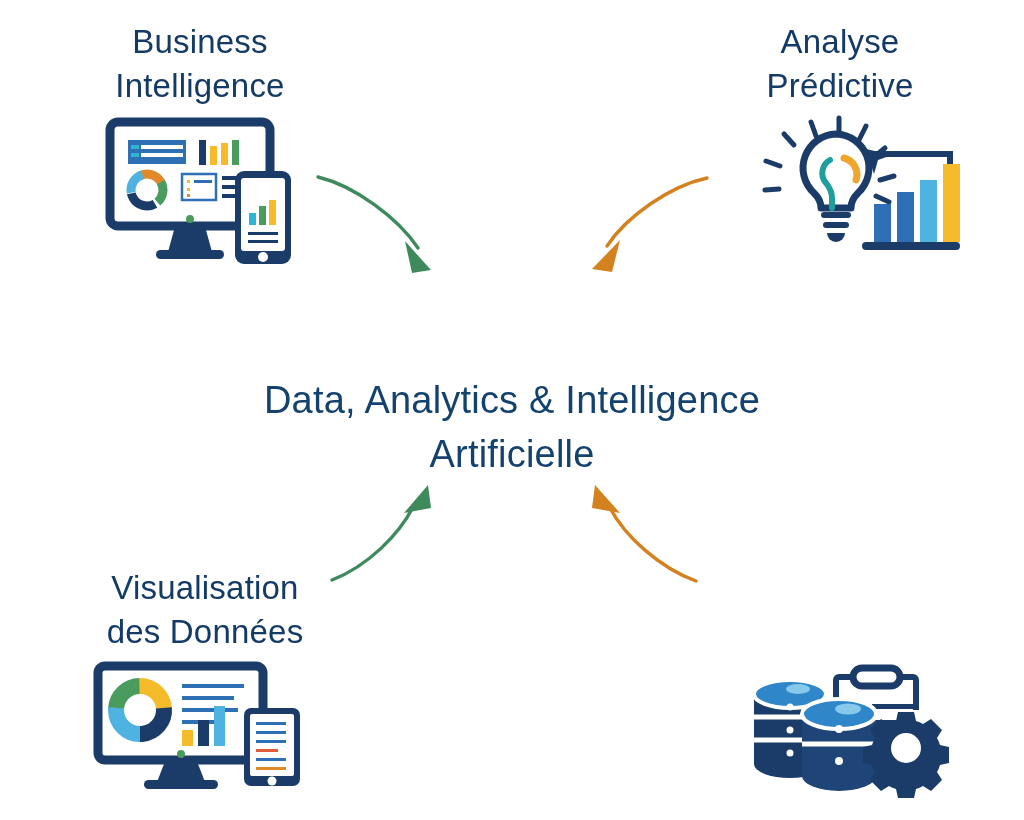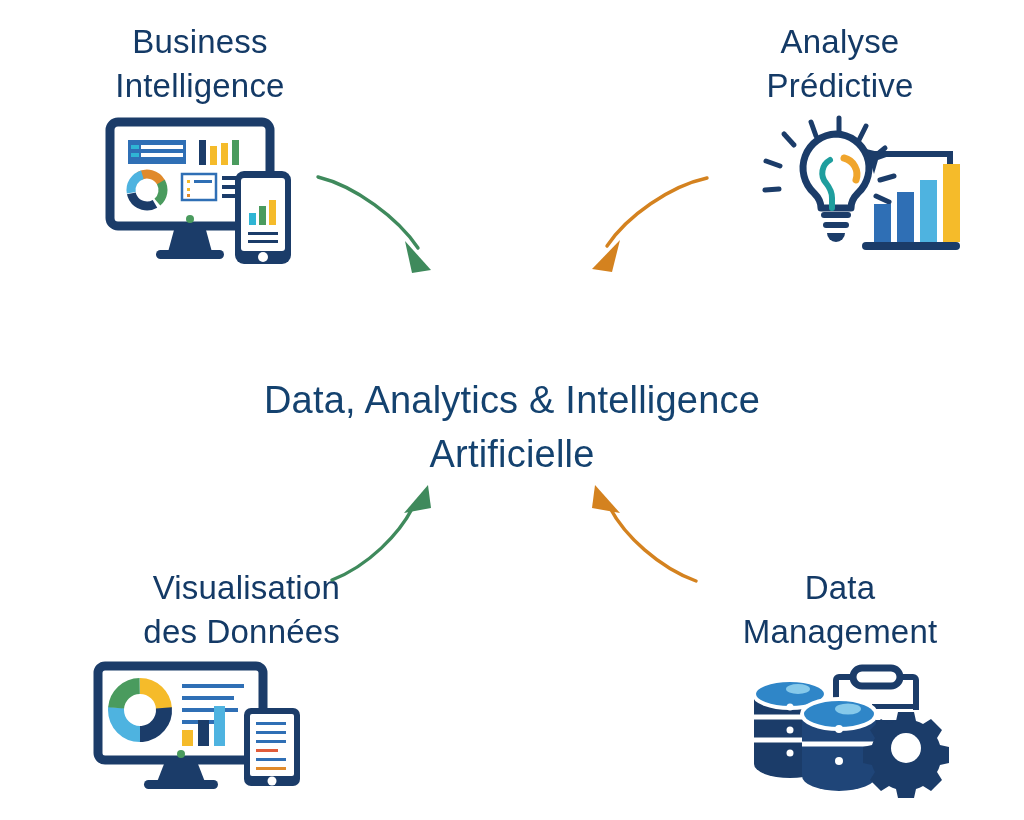--- a/index.html
+++ b/index.html
@@ -26,21 +26,21 @@
     text-align: center;
     color: #143a66;
     font-size: 33px;
     line-height: 1.33;
     font-weight: 400;
     letter-spacing: 0.2px;
     white-space: pre-line;
   }
   #label-bi      { left: 60px;  top: 20px;  width: 280px; }
   #label-pred    { left: 700px; top: 20px;  width: 280px; text-align: center; }
-  #label-dataviz { left: 70px;  top: 566px; width: 270px; text-align: right; }
+  #label-dataviz { left: 70px;  top: 566px; width: 270px; }
   #label-dm      { left: 700px; top: 566px; width: 280px; }
 
   .center-title {
     position: absolute;
     left: 212px;
     top: 334px;
     width: 600px;
     text-align: center;
     color: #14426f;
     font-size: 38px;
@@ -194,22 +194,20 @@
       <circle cx="180" cy="119" r="4.5" fill="#ffffff"></circle>
       <rect x="164" y="60" width="30" height="3" fill="#2f6fb5"></rect>
       <rect x="164" y="69" width="30" height="3" fill="#2f6fb5"></rect>
       <rect x="164" y="78" width="30" height="3" fill="#2f6fb5"></rect>
       <rect x="164" y="87" width="22" height="3" fill="#e05c3a"></rect>
       <rect x="164" y="96" width="30" height="3" fill="#2f6fb5"></rect>
       <rect x="164" y="105" width="30" height="3" fill="#e08a2b"></rect>
     </svg>
   </div>
 
-  <div class="node-label" id="label-dm">Data
-Management</div>
 
   <div class="icon-box" id="icon-dm">
     <svg width="224" height="132" viewBox="0 0 224 132">
 
       <path d="M96 30 V16 h22 a10 10 0 0 1 0 -0 h0 M96 16 h22" fill="none"></path>
       <path d="M96 48 V18 a3 3 0 0 1 3 -3 h14" fill="none" stroke="#1b3c69" stroke-width="6"></path>
       <path d="M176 48 V18 a3 3 0 0 0 -3 -3 h-14" fill="none" stroke="#1b3c69" stroke-width="6"></path>
       <rect x="113" y="6" width="47" height="18" rx="9" ry="9" fill="#ffffff" stroke="#1b3c69" stroke-width="7"></rect>
       <rect x="132" y="42" width="46" height="5" fill="#1b3c69"></rect>
       <rect x="132" y="58" width="40" height="5" fill="#1b3c69"></rect>

